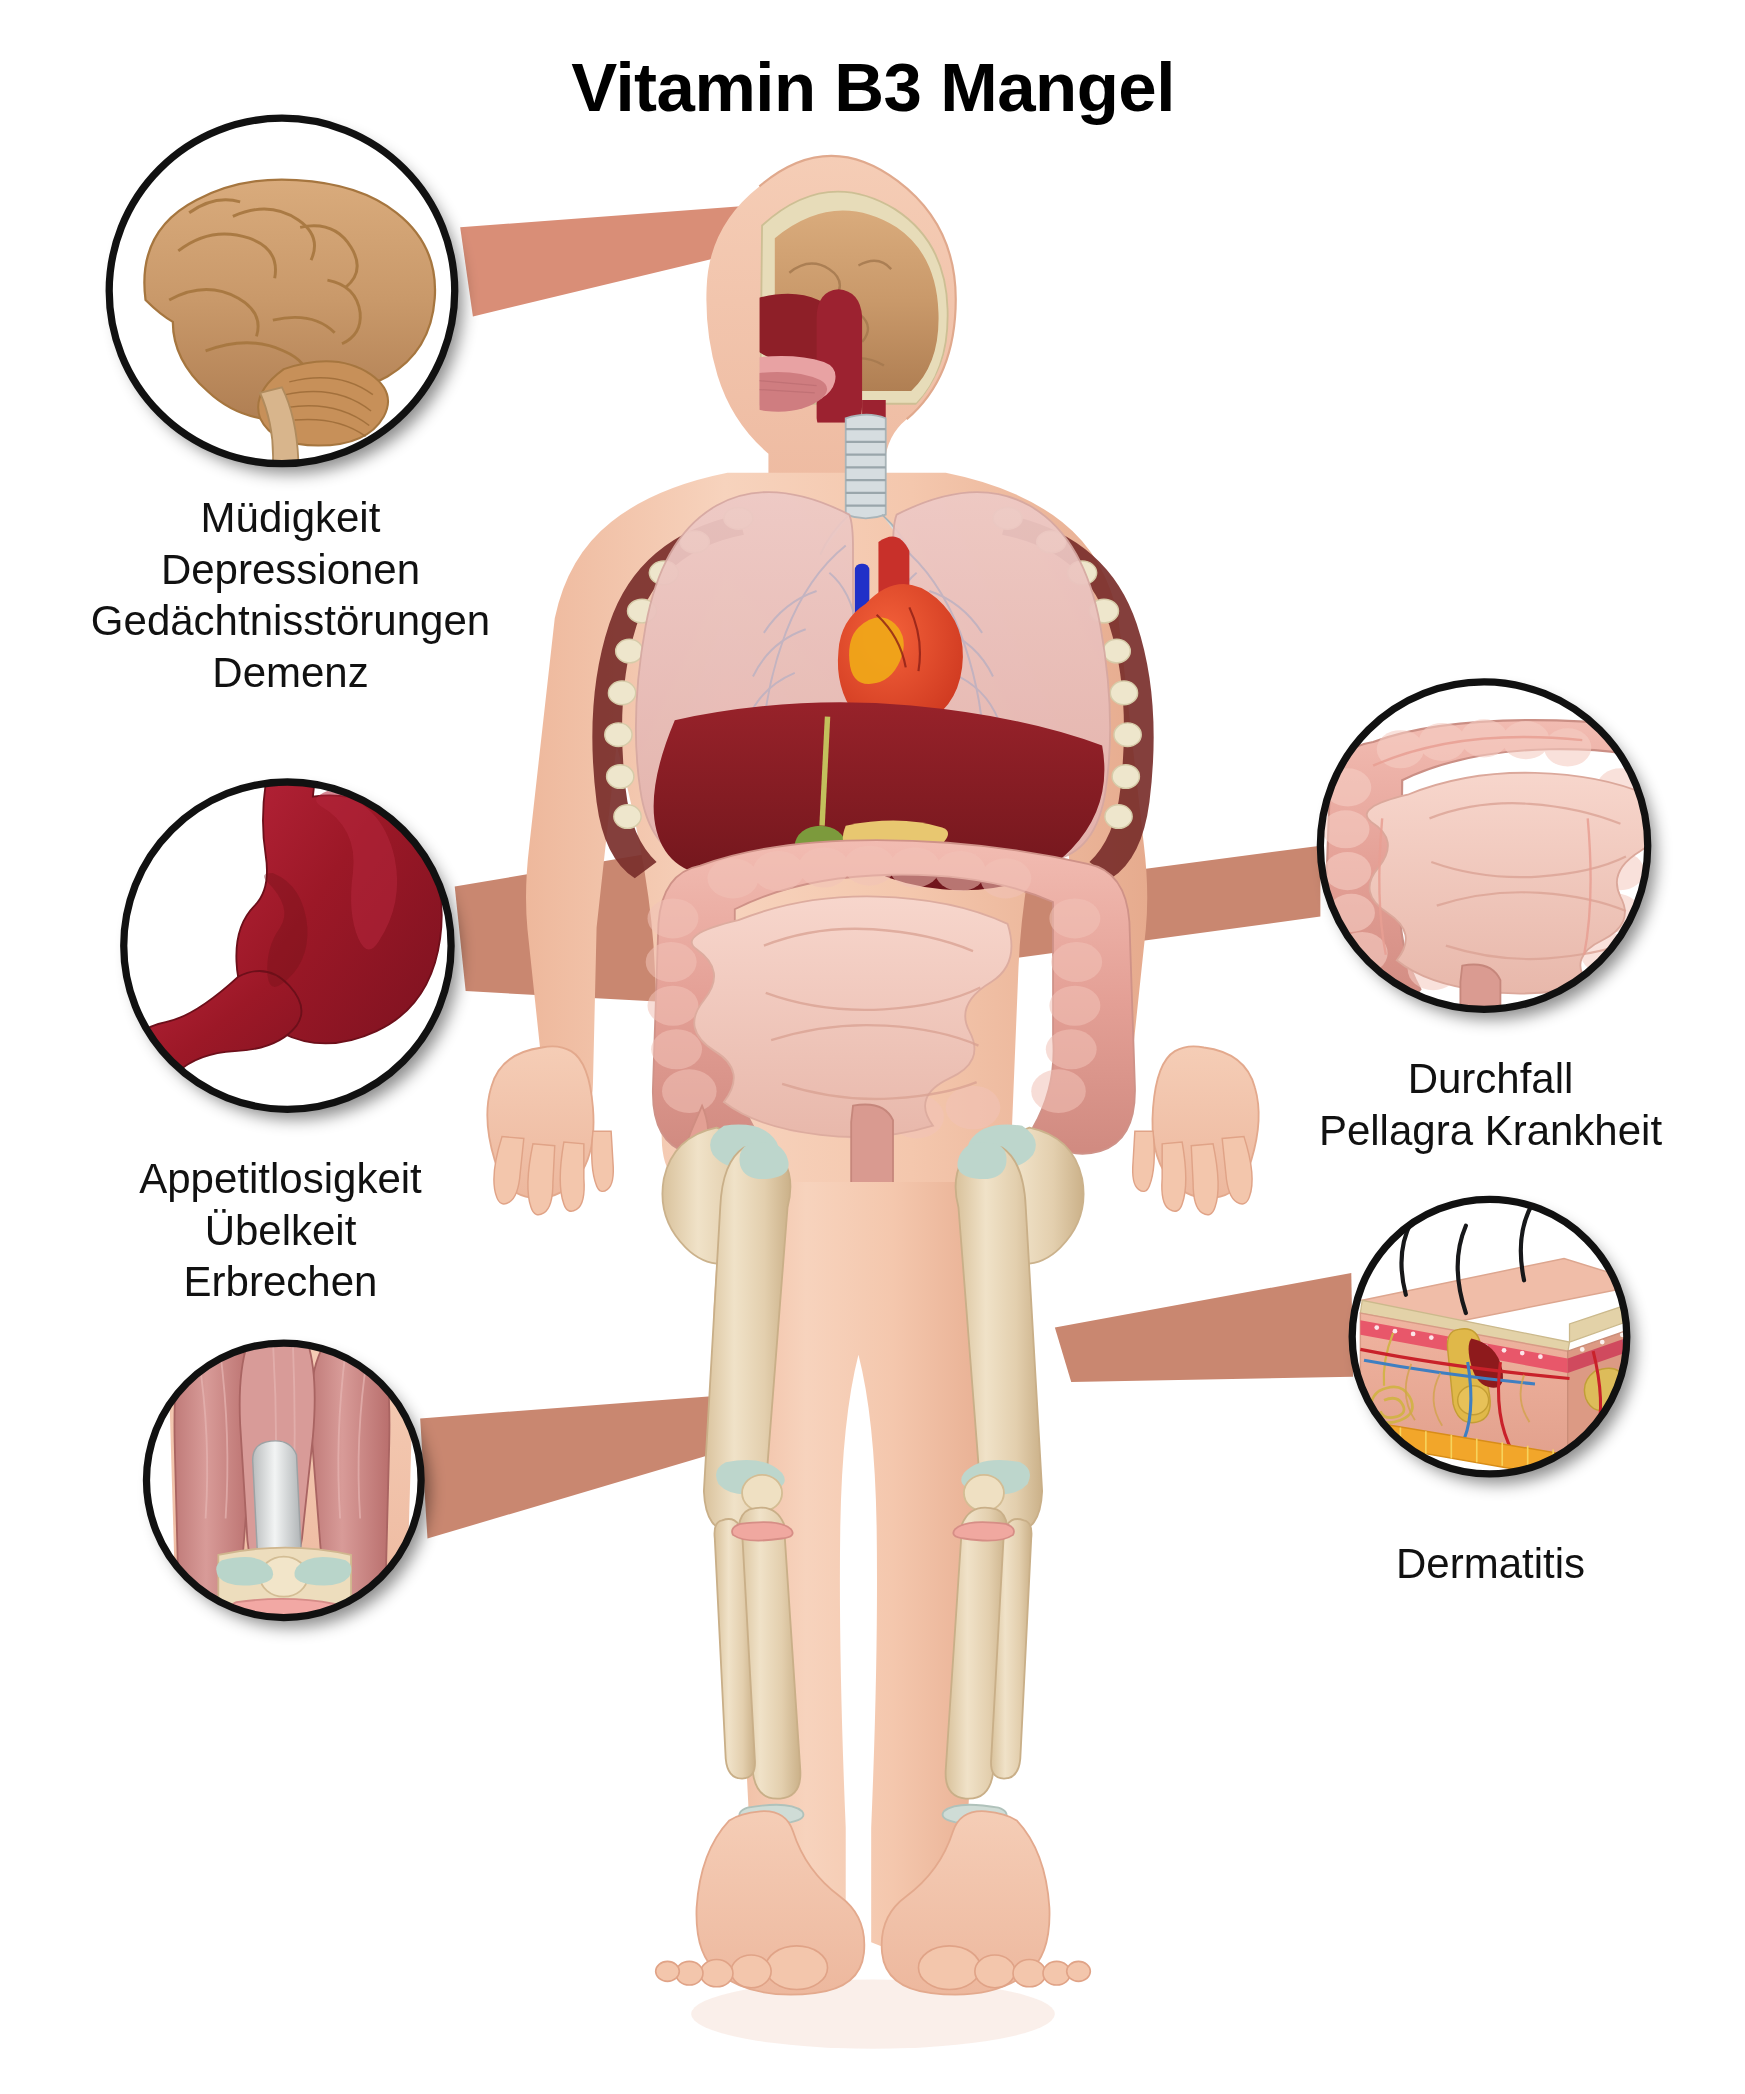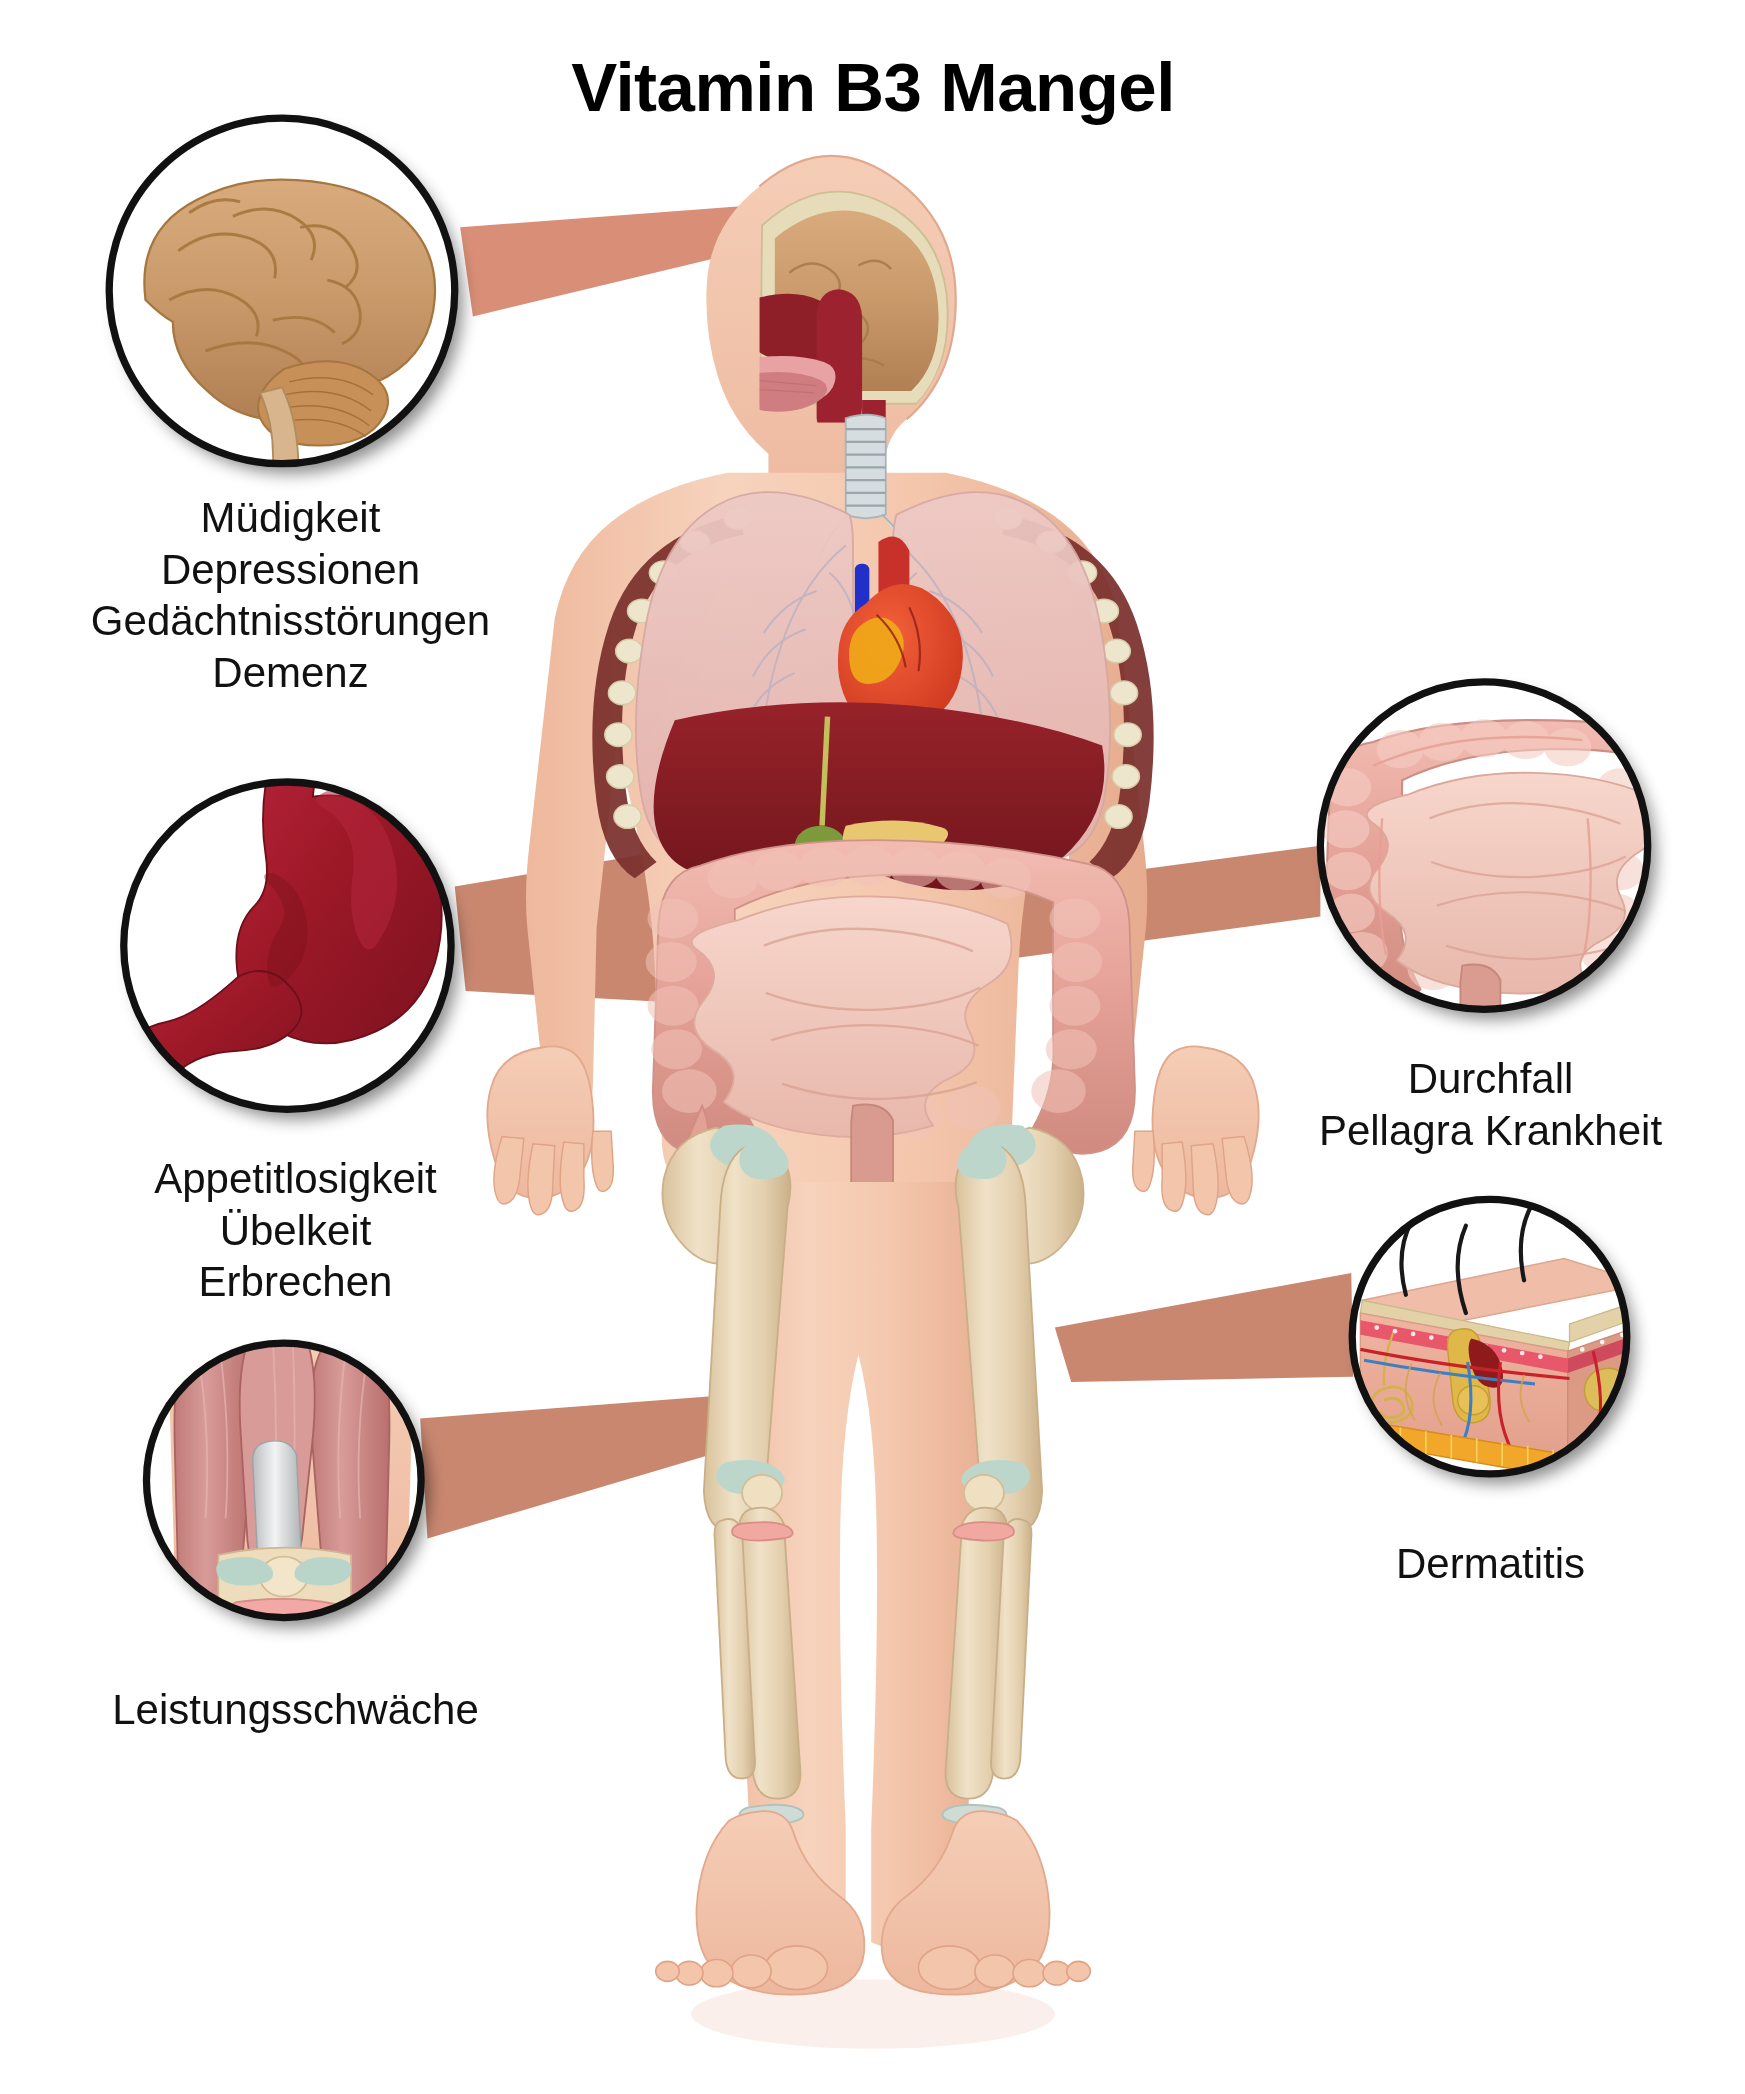--- a/index.html
+++ b/index.html
@@ -542,25 +542,24 @@
     <circle cx="1638" cy="1470" r="151" fill="none" stroke="#111" stroke-width="8"></circle>
 
   </svg>
   </div>
 
   <div class="callout-label" style="left:18px;top:492px;width:545px;">Müdigkeit
 Depressionen
 Gedächtnisstörungen
 Demenz</div>
 
-  <div class="callout-label" style="left:23px;top:1153px;width:545px;">Appetitlosigkeit
+  <div class="callout-label" style="left:8px;top:1153px;width:545px;">Appetitlosigkeit
 Übelkeit
 Erbrechen</div>
 
-  <div class="callout-label" style="left:23px;top:1684px;width:545px;">Leistungsschwäche</div>
 
   <div class="callout-label" style="left:1218px;top:1053px;width:545px;">Durchfall
 Pellagra Krankheit</div>
 
   <div class="callout-label" style="left:1218px;top:1538px;width:545px;">Dermatitis</div>
 
 </div>
 
 
 </body></html>

